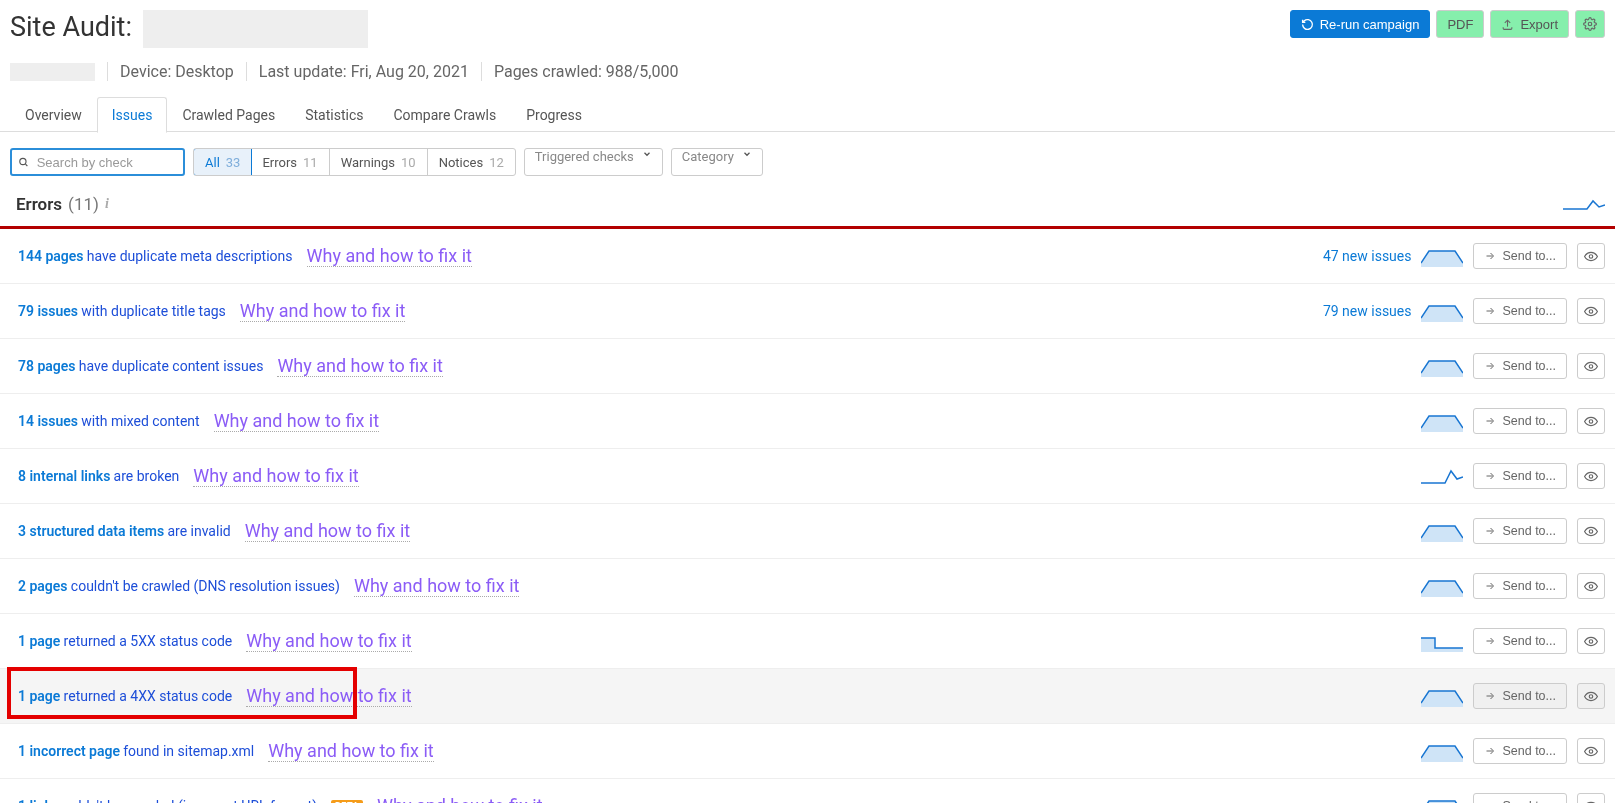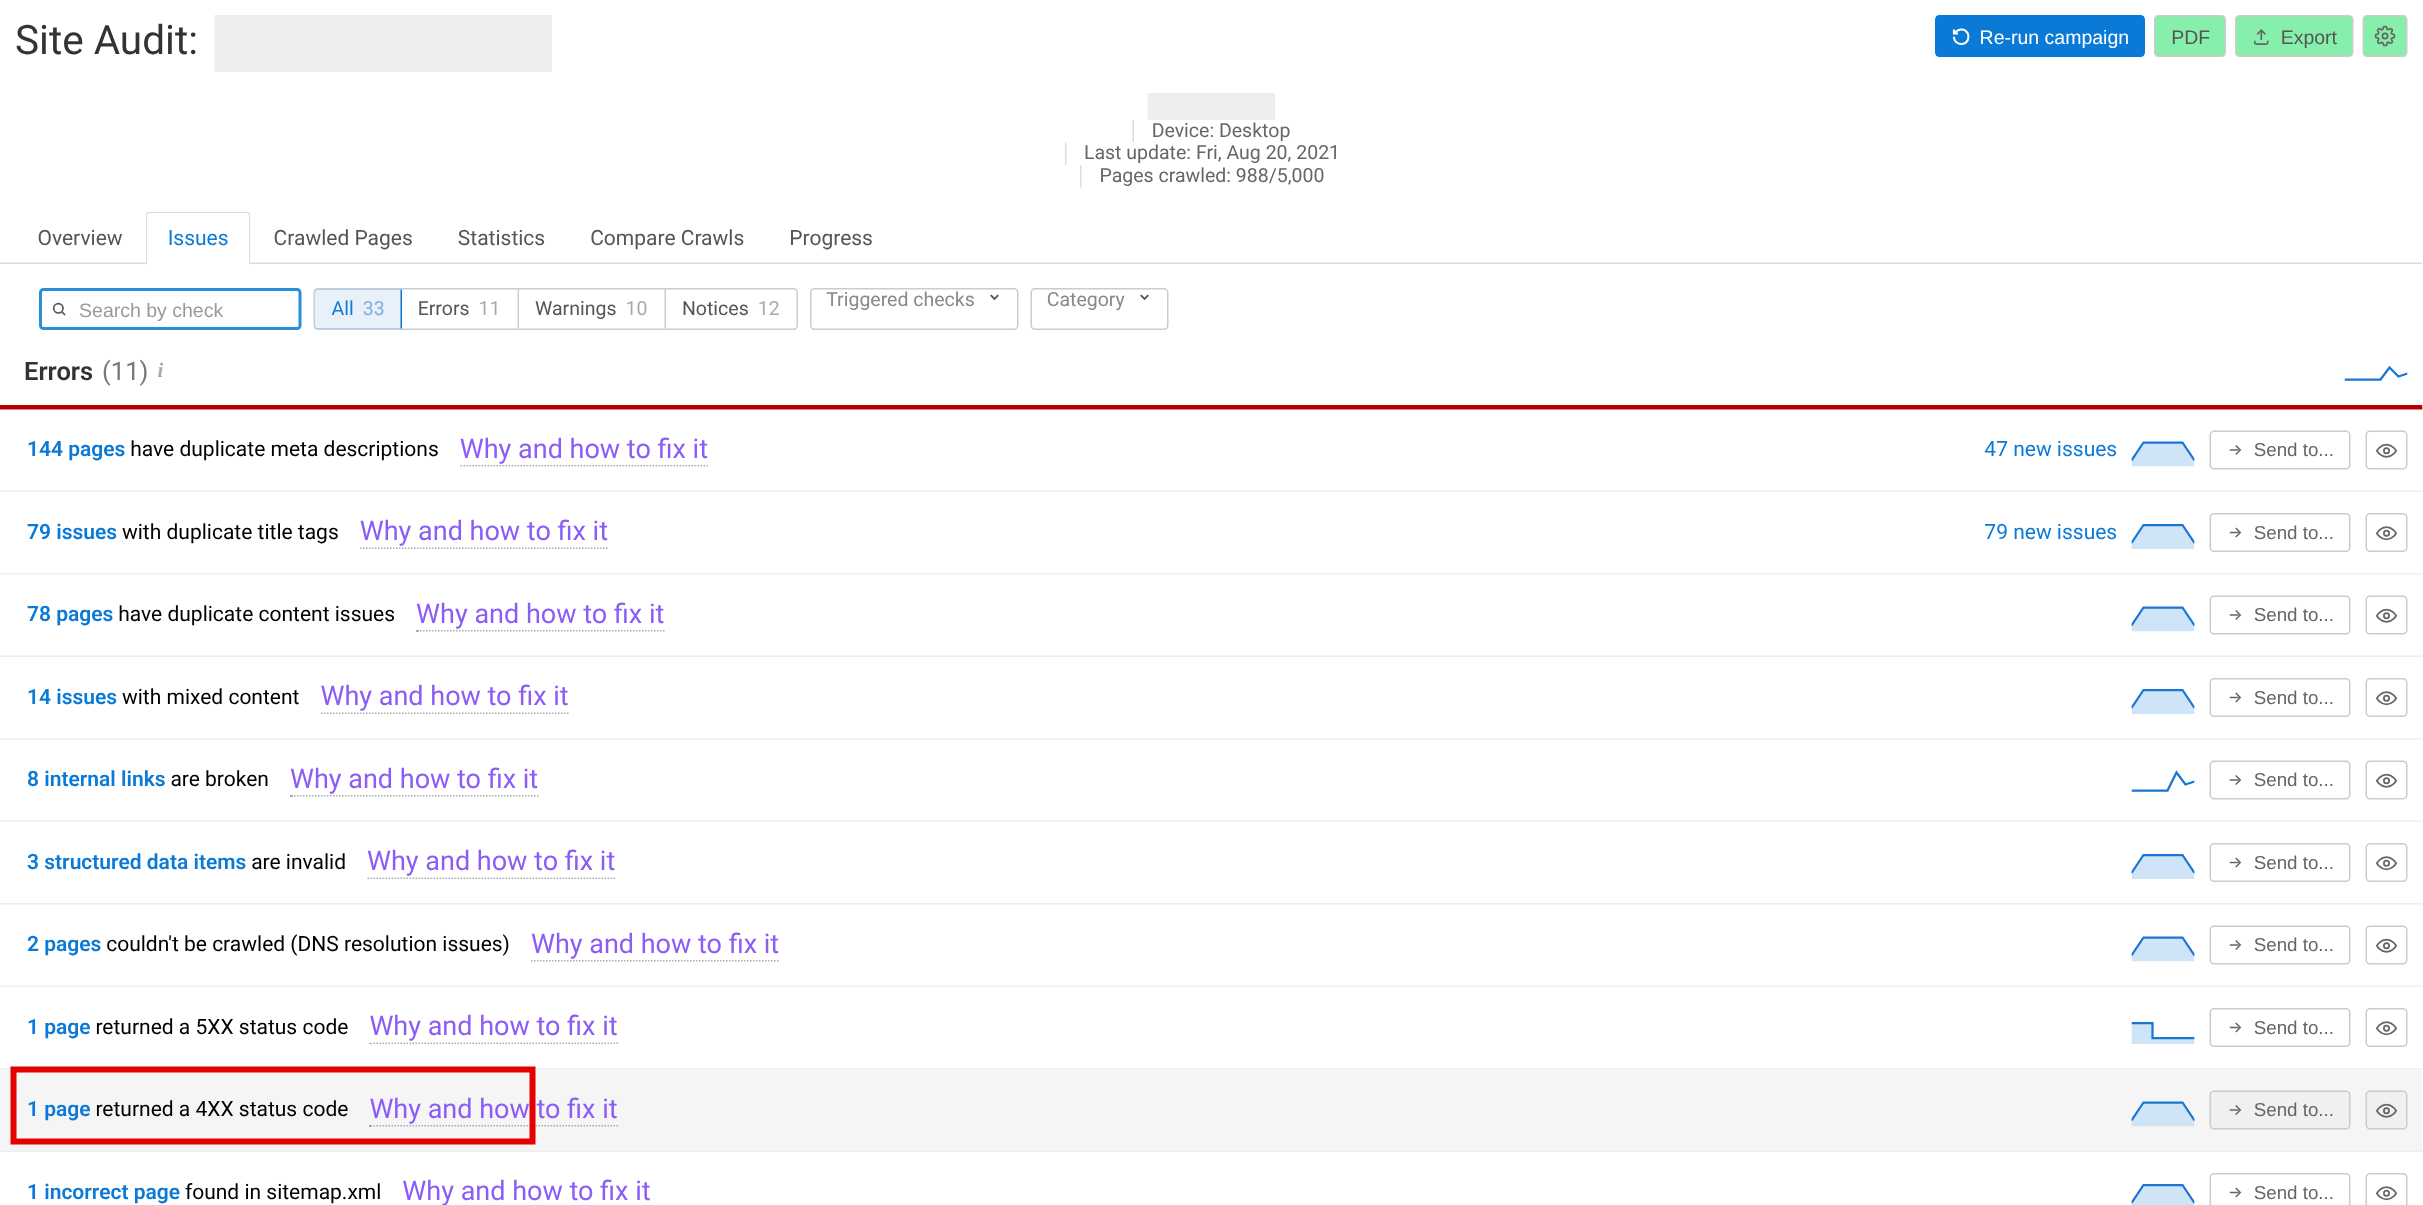--- a/index.html
+++ b/index.html
@@ -43,24 +43,23 @@
     background: #0b7ad6;
     border-color: #0b7ad6;
     color: #fff;
   }
   .btn-icon-only { width: 30px; justify-content: center; padding: 0; }
 
   .meta-row {
     display: flex;
     gap: 0;
     align-items: center;
-    font-size: 13px;
+    font-size: 16px;
     color: #666;
     margin-top: 14px;
-    flex-direction: column;
   }
   .meta-blank { width: 85px; height: 18px; background: #eee; }
   .meta-item { padding: 0 12px; border-left: 1px solid #ddd; }
   .meta-item:first-child { padding-left: 2px; border-left: none; }
   .meta-item.first-real { padding-left: 12px; border-left: 1px solid #ddd; margin-left: 12px; }
 
   .tabs {
     display: flex;
     gap: 0;
     margin-top: 14px;
@@ -83,21 +82,20 @@
     border-bottom: 1px solid #fff;
     background: #fff;
     border-radius: 3px 3px 0 0;
   }
 
   .filters {
     display: flex;
     gap: 8px;
     align-items: center;
     padding: 16px 10px 10px 10px;
-    margin-left: 16px;
   }
   .search-wrap {
     display: flex;
     align-items: center;
     gap: 6px;
     border: 2px solid #2b8ed9;
     border-radius: 3px;
     padding: 0 6px;
     height: 28px;
     width: 175px;
@@ -160,21 +158,21 @@
   .row {
     display: flex;
     align-items: center;
     padding: 14px 10px 14px 18px;
     border-bottom: 1px solid #eee;
     gap: 14px;
   }
   .row.hover { background: #f5f5f5; }
   .row-main { flex: 1; display: flex; align-items: center; gap: 14px; flex-wrap: wrap;}
   .row-link { color: #0b7ad6; font-weight: 600; font-size: 14px; }
-  .row-rest { color: #000000; font-size: 14px; font-weight: 400;}
+  .row-rest { color: #1d4ed8; font-size: 14px; font-weight: 400;}
   .row-clickable { cursor: pointer; }
   .fix {
     color: #8b5cf6;
     font-size: 18px;
     border-bottom: 1px dotted #aaa;
     cursor: pointer;
   }
   .beta {
     background: #f59c1a;
     color: #fff;

